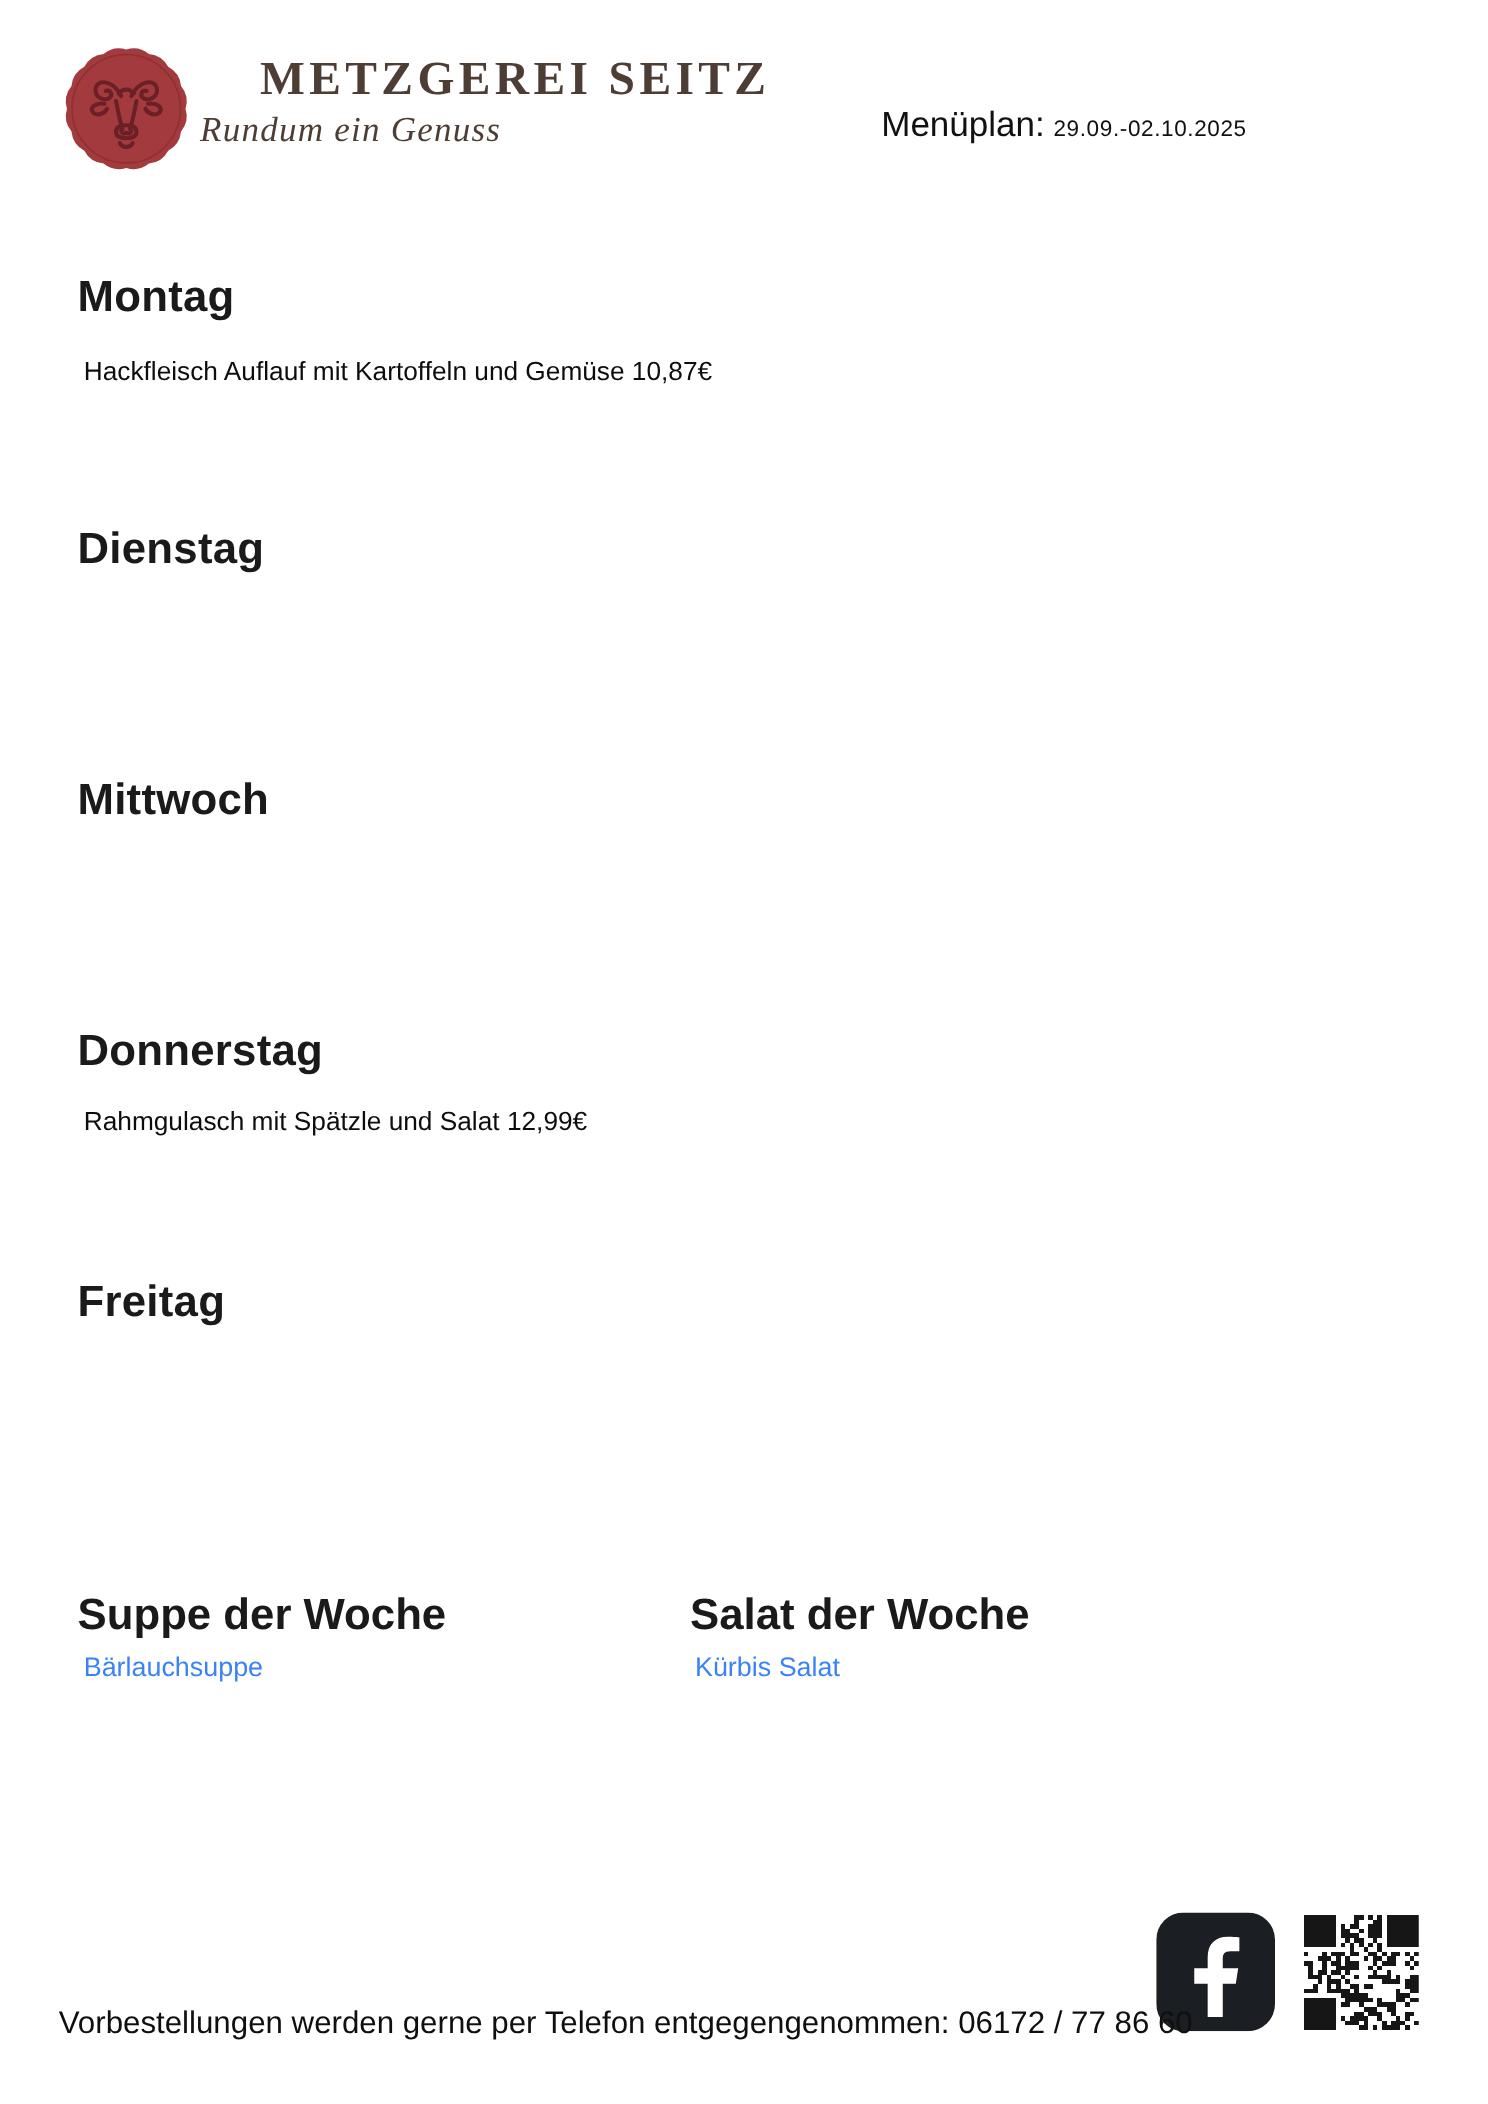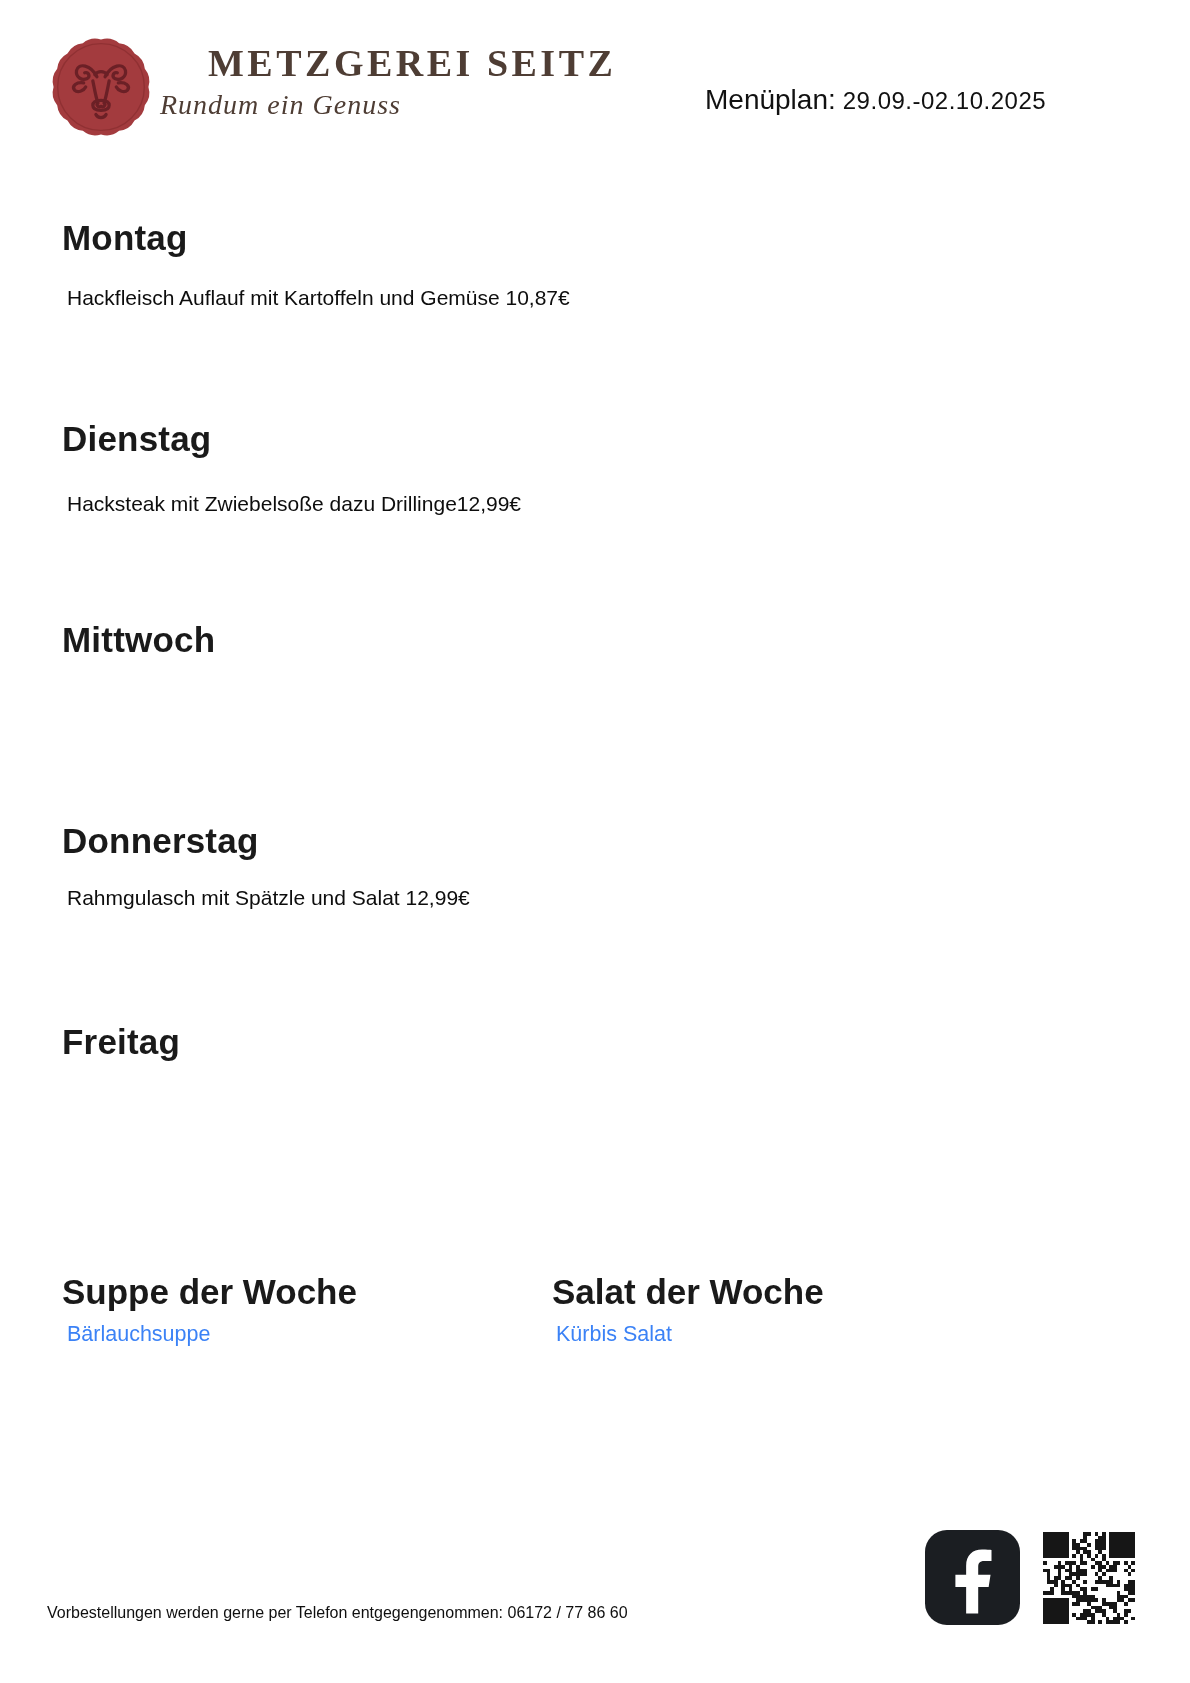--- a/index.html
+++ b/index.html
@@ -27,21 +27,21 @@
     font-family:"Liberation Serif", serif;
     font-style:italic;font-size:28px;line-height:1;
     margin-top:9px;letter-spacing:1px;white-space:nowrap;
   }
   .menuplan{
     position:absolute;left:705px;top:84px;
     display:flex;align-items:baseline;gap:7px;
     color:#111;white-space:nowrap;
   }
   .menuplan-label{font-size:28px;}
-  .menuplan-dates{font-size:24px;letter-spacing:.5px;}
+  .menuplan-dates{font-size:18px;letter-spacing:.5px;}
 
   
   .day-heading{
     position:absolute;left:62px;margin:0;
     font-size:35px;font-weight:bold;color:#1a1a1a;
     letter-spacing:.2px;white-space:nowrap;
   }
   .dish{
     position:absolute;left:67px;margin:0;
     font-size:21px;color:#0d0d0d;
@@ -52,21 +52,21 @@
     font-size:35px;font-weight:bold;color:#1a1a1a;white-space:nowrap;
   }
   .weekly-item{
     position:absolute;margin:0;
     font-size:21.5px;color:#3b82f6;white-space:nowrap;
   }
 
   
   .footer-note{
     position:absolute;left:47px;top:1604px;margin:0;
-    font-size:16px;color:#0f0f0f;white-space:nowrap;
+    font-size:25px;color:#0f0f0f;white-space:nowrap;
   }
   .fb-icon{position:absolute;left:925px;top:1530px;width:95px;height:95px;}
   .fb-icon svg{width:100%;height:100%;display:block;}
   .fb-bg{fill:var(--icon-dark,#1b1e22);}
   .fb-f{fill:#ffffff;}
   .qr{position:absolute;left:1043px;top:1532px;width:92px;height:92px;}
   .qr svg{width:100%;height:100%;display:block;shape-rendering:crispEdges;}
   .qr rect{fill:#161616;}
 </style>
 </head>
@@ -101,21 +101,20 @@
 
   <div class="menuplan">
     <span class="menuplan-label">Menüplan:</span>
     <span class="menuplan-dates">29.09.-02.10.2025</span>
   </div>
 
   <h2 class="day-heading" style="top:218px">Montag</h2>
   <p class="dish" style="top:286px">Hackfleisch Auflauf mit Kartoffeln und Gemüse 10,87€</p>
 
   <h2 class="day-heading" style="top:419px">Dienstag</h2>
-  <p class="dish" style="top:492px">Hacksteak mit Zwiebelsoße dazu Drillinge12,99€</p>
 
   <h2 class="day-heading" style="top:620px">Mittwoch</h2>
 
   <h2 class="day-heading" style="top:821px">Donnerstag</h2>
   <p class="dish" style="top:886px">Rahmgulasch mit Spätzle und Salat 12,99€</p>
 
   <h2 class="day-heading" style="top:1022px">Freitag</h2>
   <p class="dish" style="top:1090px"></p>
 
   <h2 class="weekly-heading" style="left:62px;top:1272px">Suppe der Woche</h2>

